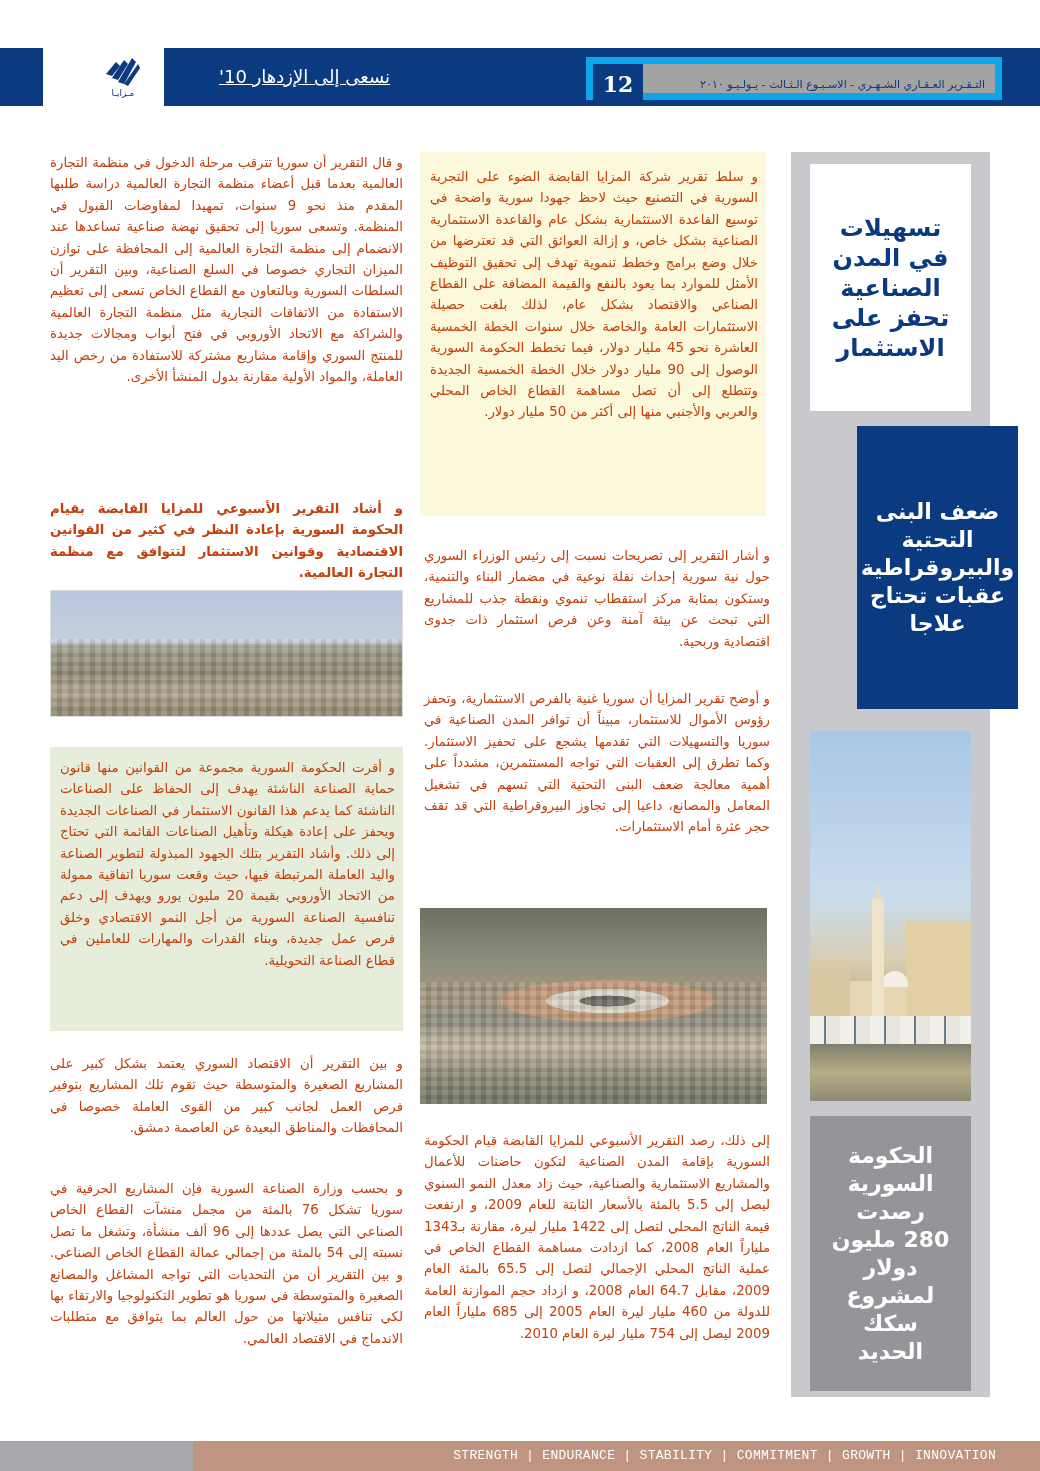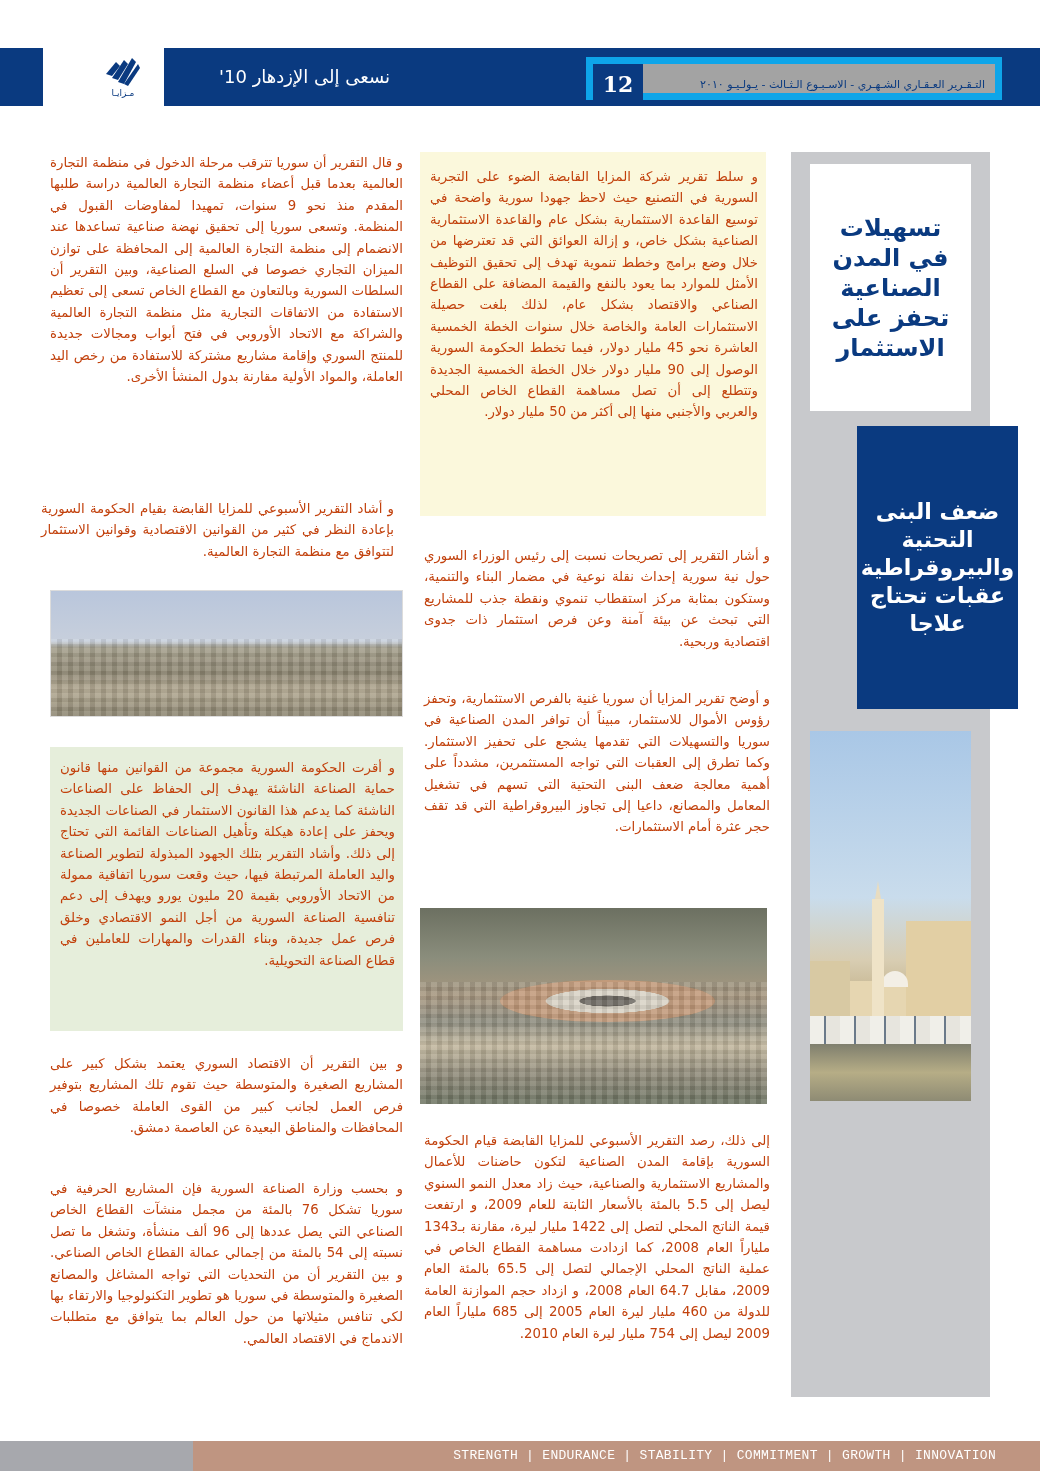--- a/index.html
+++ b/index.html
@@ -5,21 +5,21 @@
   * { box-sizing: border-box; margin: 0; padding: 0; }
   html, body { width: 1040px; height: 1471px; background: #ffffff; overflow: hidden; }
   body { position: relative; font-family: "DejaVu Sans", sans-serif; color: #1a1a1a; }
 
   
   .header { position: absolute; top: 48px; left: 0; width: 1040px; height: 58px; background: #0a3a80; }
   .hdr-white-left { position: absolute; top: 48px; left: 43px; width: 39px; height: 58px; background: #ffffff; }
   .logo-box { position: absolute; top: 48px; left: 82px; width: 82px; height: 58px; background: #ffffff; }
   .logo-svg { position: absolute; left: 20px; top: 6px; width: 40px; height: 34px; }
   .logo-text { position: absolute; left: 18px; top: 40px; width: 46px; font-size: 9px; color: #0a3a80; text-align: center; font-family: "DejaVu Sans", sans-serif; letter-spacing: 2px; }
-  .slogan { position: absolute; top: 60px; left: 170px; width: 220px; height: 34px; color: #ffffff; font-size: 18px; direction: rtl; text-align: right; line-height: 34px; font-family: "DejaVu Sans", sans-serif; }
+  .slogan { position: absolute; top: 60px; left: 170px; width: 220px; height: 34px; color: #ffffff; font-size: 18px; direction: rtl; text-align: right; line-height: 34px; font-family: "DejaVu Sans", sans-serif; text-decoration: underline; }
   .report-box { position: absolute; top: 57px; left: 586px; width: 416px; height: 43px; background: #a3a3a3; border: 7px solid #0ea5e9; }
   .page-num { position: absolute; top: 0; left: 0; width: 50px; height: 41px; background: #0a3a80; color: #ffffff; font-family: "DejaVu Serif", serif; font-weight: bold; font-size: 22px; text-align: center; line-height: 41px; }
   .report-title { position: absolute; top: 0; left: 50px; right: 6px; height: 41px; line-height: 41px; font-size: 11px; color: #0a3a80; direction: rtl; text-align: right; padding-right: 4px; white-space: nowrap; }
 
   
   .sidebar { position: absolute; top: 152px; left: 791px; width: 199px; height: 1245px; background: #c8c9cc; }
   .sb-box { position: absolute; left: 19px; width: 161px; display: flex; align-items: center; justify-content: center; }
   .sb-title { direction: rtl; text-align: center; font-weight: bold; font-size: 24px; line-height: 30px; font-family: "DejaVu Sans", sans-serif; padding: 0 20px; }
   .sb1 { top: 12px; height: 247px; background: #ffffff; }
   .sb1 .sb-title { color: #0a3a80; }
@@ -84,34 +84,37 @@
   <div class="sb-box sb3">
     <div class="bldg" style="left:0;top:230px;width:40px;height:60px;background:#d8c9a3;"></div>
     <div class="bldg" style="left:40px;top:250px;width:60px;height:40px;background:#e6d6b1;"></div>
     <div class="bldg" style="left:96px;top:190px;width:65px;height:100px;"></div>
     <div class="dome"></div>
     <div class="minaret-top"></div>
     <div class="minaret"></div>
     <div class="boats"></div>
     <div class="water"></div>
   </div>
+  <div class="sb-box sb4">
+    <div class="sb-title">الحكومة السورية رصدت 280 مليون دولار لمشروع سكك الحديد</div>
+  </div>
 </div>
 
 <div class="box-yellow"></div>
 <div class="txt" style="top:166px;left:430px;width:328px;">و سلط تقرير شركة المزايا القابضة الضوء على التجربة السورية في التصنيع حيث لاحظ جهودا سورية واضحة في توسيع القاعدة الاستثمارية بشكل عام والقاعدة الاستثمارية الصناعية بشكل خاص، و إزالة العوائق التي قد تعترضها من خلال وضع برامج وخطط تنموية تهدف إلى تحقيق التوظيف الأمثل للموارد بما يعود بالنفع والقيمة المضافة على القطاع الصناعي والاقتصاد بشكل عام، لذلك بلغت حصيلة الاستثمارات العامة والخاصة خلال سنوات الخطة الخمسية العاشرة نحو 45 مليار دولار، فيما تخطط الحكومة السورية الوصول إلى 90 مليار دولار خلال الخطة الخمسية الجديدة وتتطلع إلى أن تصل مساهمة القطاع الخاص المحلي والعربي والأجنبي منها إلى أكثر من 50 مليار دولار.</div>
 <div class="txt" style="top:545px;left:424px;width:346px;">و أشار التقرير إلى تصريحات نسبت إلى رئيس الوزراء السوري حول نية سورية إحداث نقلة نوعية في مضمار البناء والتنمية، وستكون بمثابة مركز استقطاب تنموي ونقطة جذب للمشاريع التي تبحث عن بيئة آمنة وعن فرص استثمار ذات جدوى اقتصادية وربحية.</div>
 <div class="txt" style="top:688px;left:424px;width:346px;">و أوضح تقرير المزايا أن سوريا غنية بالفرص الاستثمارية، وتحفز رؤوس الأموال للاستثمار، مبيناً أن توافر المدن الصناعية في سوريا والتسهيلات التي تقدمها يشجع على تحفيز الاستثمار. وكما تطرق إلى العقبات التي تواجه المستثمرين، مشدداً على أهمية معالجة ضعف البنى التحتية التي تسهم في تشغيل المعامل والمصانع، داعيا إلى تجاوز البيروقراطية التي قد تقف حجر عثرة أمام الاستثمارات.</div>
 <div class="photo photo-square">
   <div class="roundabout"></div>
   <div class="city-texture"></div>
 </div>
 <div class="txt" style="top:1130px;left:424px;width:346px;">إلى ذلك، رصد التقرير الأسبوعي للمزايا القابضة قيام الحكومة السورية بإقامة المدن الصناعية لتكون حاضنات للأعمال والمشاريع الاستثمارية والصناعية، حيث زاد معدل النمو السنوي ليصل إلى 5.5 بالمئة بالأسعار الثابتة للعام 2009، و ارتفعت قيمة الناتج المحلي لتصل إلى 1422 مليار ليرة، مقارنة بـ1343 ملياراً العام 2008، كما ازدادت مساهمة القطاع الخاص في عملية الناتج المحلي الإجمالي لتصل إلى 65.5 بالمئة العام 2009، مقابل 64.7 العام 2008، و ازداد حجم الموازنة العامة للدولة من 460 مليار ليرة العام 2005 إلى 685 ملياراً العام 2009 ليصل إلى 754 مليار ليرة العام 2010.</div>
 
 <div class="txt" style="top:152px;left:50px;width:353px;">و قال التقرير أن سوريا تترقب مرحلة الدخول في منظمة التجارة العالمية بعدما قبل أعضاء منظمة التجارة العالمية دراسة طلبها المقدم منذ نحو 9 سنوات، تمهيدا لمفاوضات القبول في المنظمة. وتسعى سوريا إلى تحقيق نهضة صناعية تساعدها عند الانضمام إلى منظمة التجارة العالمية إلى المحافظة على توازن الميزان التجاري خصوصا في السلع الصناعية، وبين التقرير أن السلطات السورية وبالتعاون مع القطاع الخاص تسعى إلى تعظيم الاستفادة من الاتفاقات التجارية مثل منظمة التجارة العالمية والشراكة مع الاتحاد الأوروبي في فتح أبواب ومجالات جديدة للمنتج السوري وإقامة مشاريع مشتركة للاستفادة من رخص اليد العاملة، والمواد الأولية مقارنة بدول المنشأ الأخرى.</div>
-<div class="txt" style="top:498px;left:41px;width:353px;">و أشاد التقرير الأسبوعي للمزايا القابضة بقيام الحكومة السورية بإعادة النظر في كثير من القوانين الاقتصادية وقوانين الاستثمار لتتوافق مع منظمة التجارة العالمية.</div>
+<div class="txt" style="top:498px;left:50px;width:353px;font-weight:bold;">و أشاد التقرير الأسبوعي للمزايا القابضة بقيام الحكومة السورية بإعادة النظر في كثير من القوانين الاقتصادية وقوانين الاستثمار لتتوافق مع منظمة التجارة العالمية.</div>
 <div class="photo photo-city">
   <div class="city-texture"></div>
 </div>
 <div class="box-green"></div>
 <div class="txt" style="top:757px;left:60px;width:335px;">و أقرت الحكومة السورية مجموعة من القوانين منها قانون حماية الصناعة الناشئة يهدف إلى الحفاظ على الصناعات الناشئة كما يدعم هذا القانون الاستثمار في الصناعات الجديدة ويحفز على إعادة هيكلة وتأهيل الصناعات القائمة التي تحتاج إلى ذلك. وأشاد التقرير بتلك الجهود المبذولة لتطوير الصناعة واليد العاملة المرتبطة فيها، حيث وقعت سوريا اتفاقية ممولة من الاتحاد الأوروبي بقيمة 20 مليون يورو ويهدف إلى دعم تنافسية الصناعة السورية من أجل النمو الاقتصادي وخلق فرص عمل جديدة، وبناء القدرات والمهارات للعاملين في قطاع الصناعة التحويلية.</div>
 <div class="txt" style="top:1053px;left:50px;width:353px;">و بين التقرير أن الاقتصاد السوري يعتمد بشكل كبير على المشاريع الصغيرة والمتوسطة حيث تقوم تلك المشاريع بتوفير فرص العمل لجانب كبير من القوى العاملة خصوصا في المحافظات والمناطق البعيدة عن العاصمة دمشق.</div>
 <div class="txt" style="top:1178px;left:50px;width:353px;">و بحسب وزارة الصناعة السورية فإن المشاريع الحرفية في سوريا تشكل 76 بالمئة من مجمل منشآت القطاع الخاص الصناعي التي يصل عددها إلى 96 ألف منشأة، وتشغل ما تصل نسبته إلى 54 بالمئة من إجمالي عمالة القطاع الخاص الصناعي. و بين التقرير أن من التحديات التي تواجه المشاغل والمصانع الصغيرة والمتوسطة في سوريا هو تطوير التكنولوجيا والارتقاء بها لكي تنافس مثيلاتها من حول العالم بما يتوافق مع متطلبات الاندماج في الاقتصاد العالمي.</div>
 
 <div class="footer-left"></div>
 <div class="footer-right">

